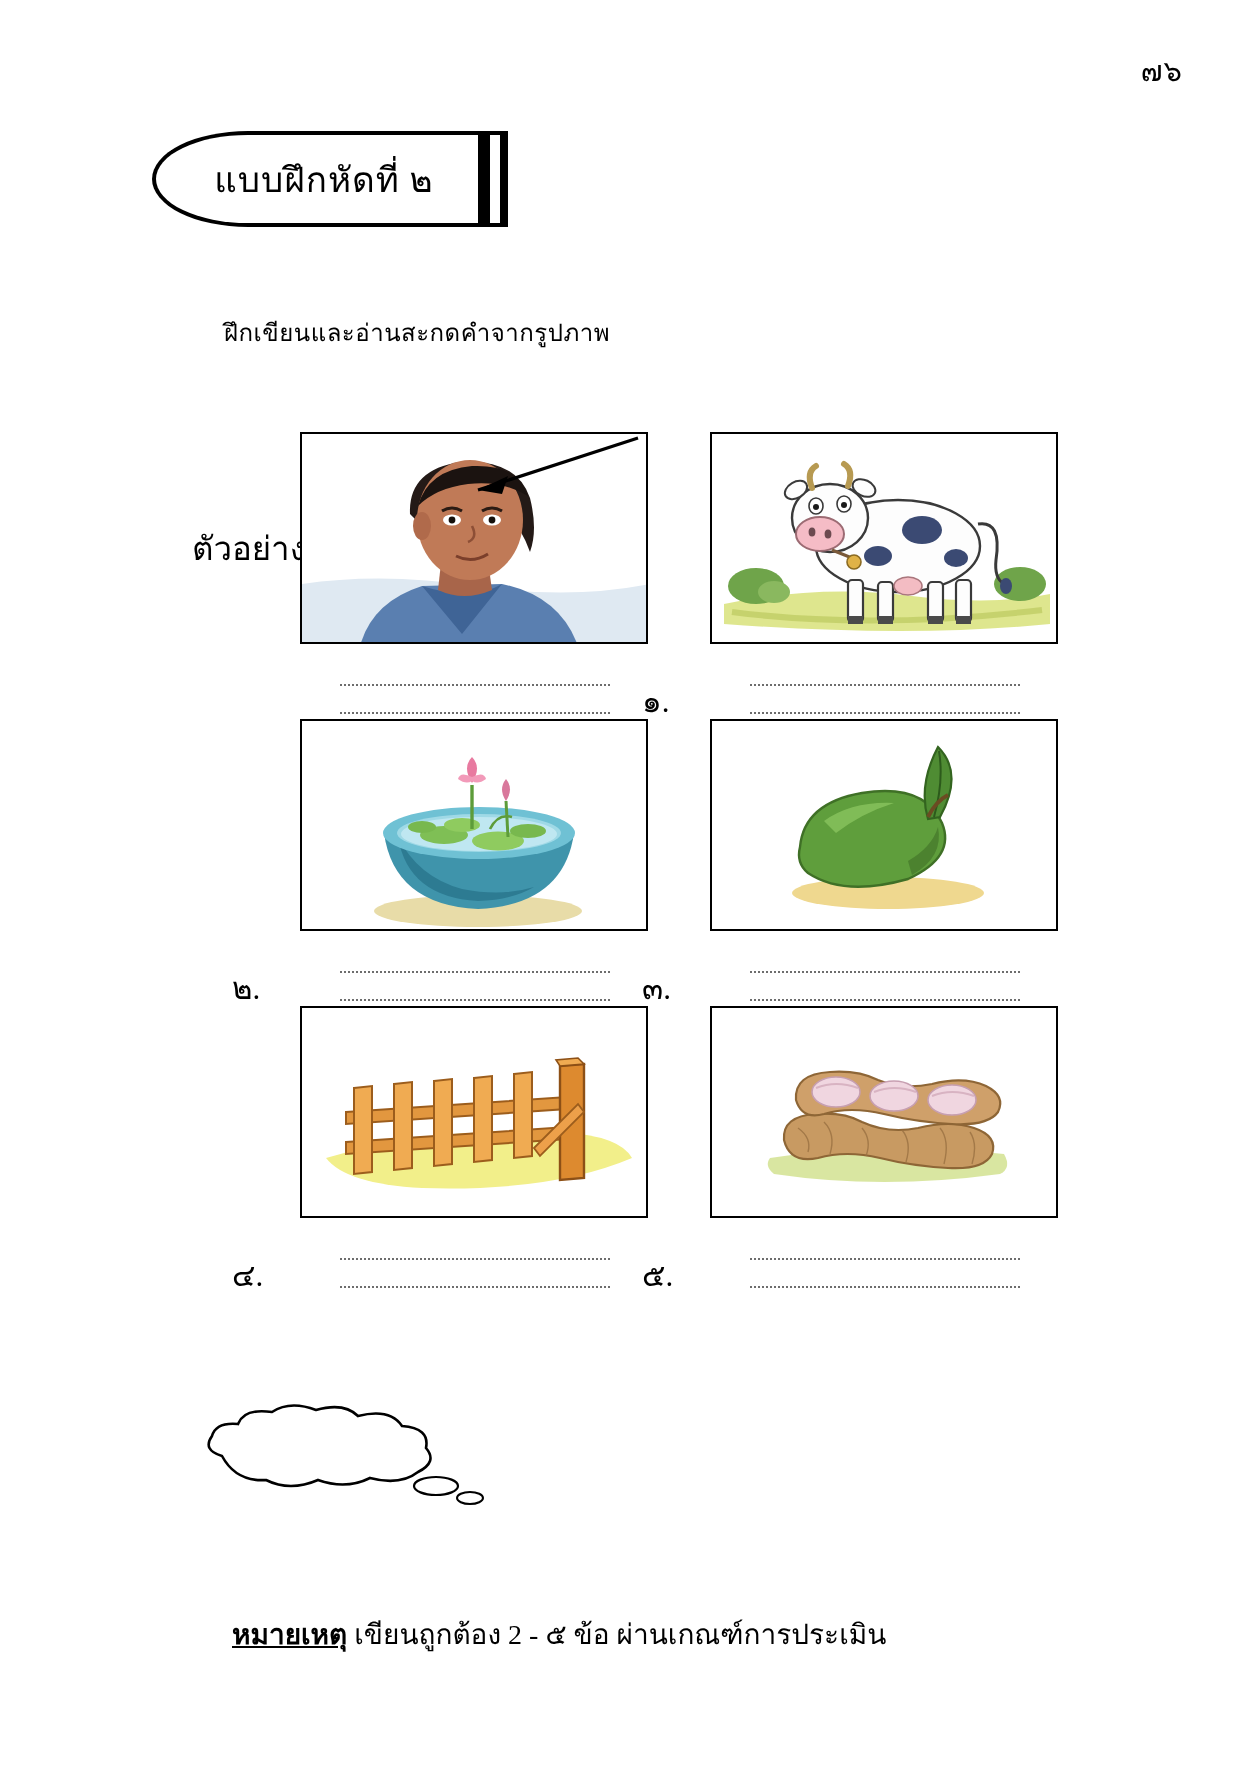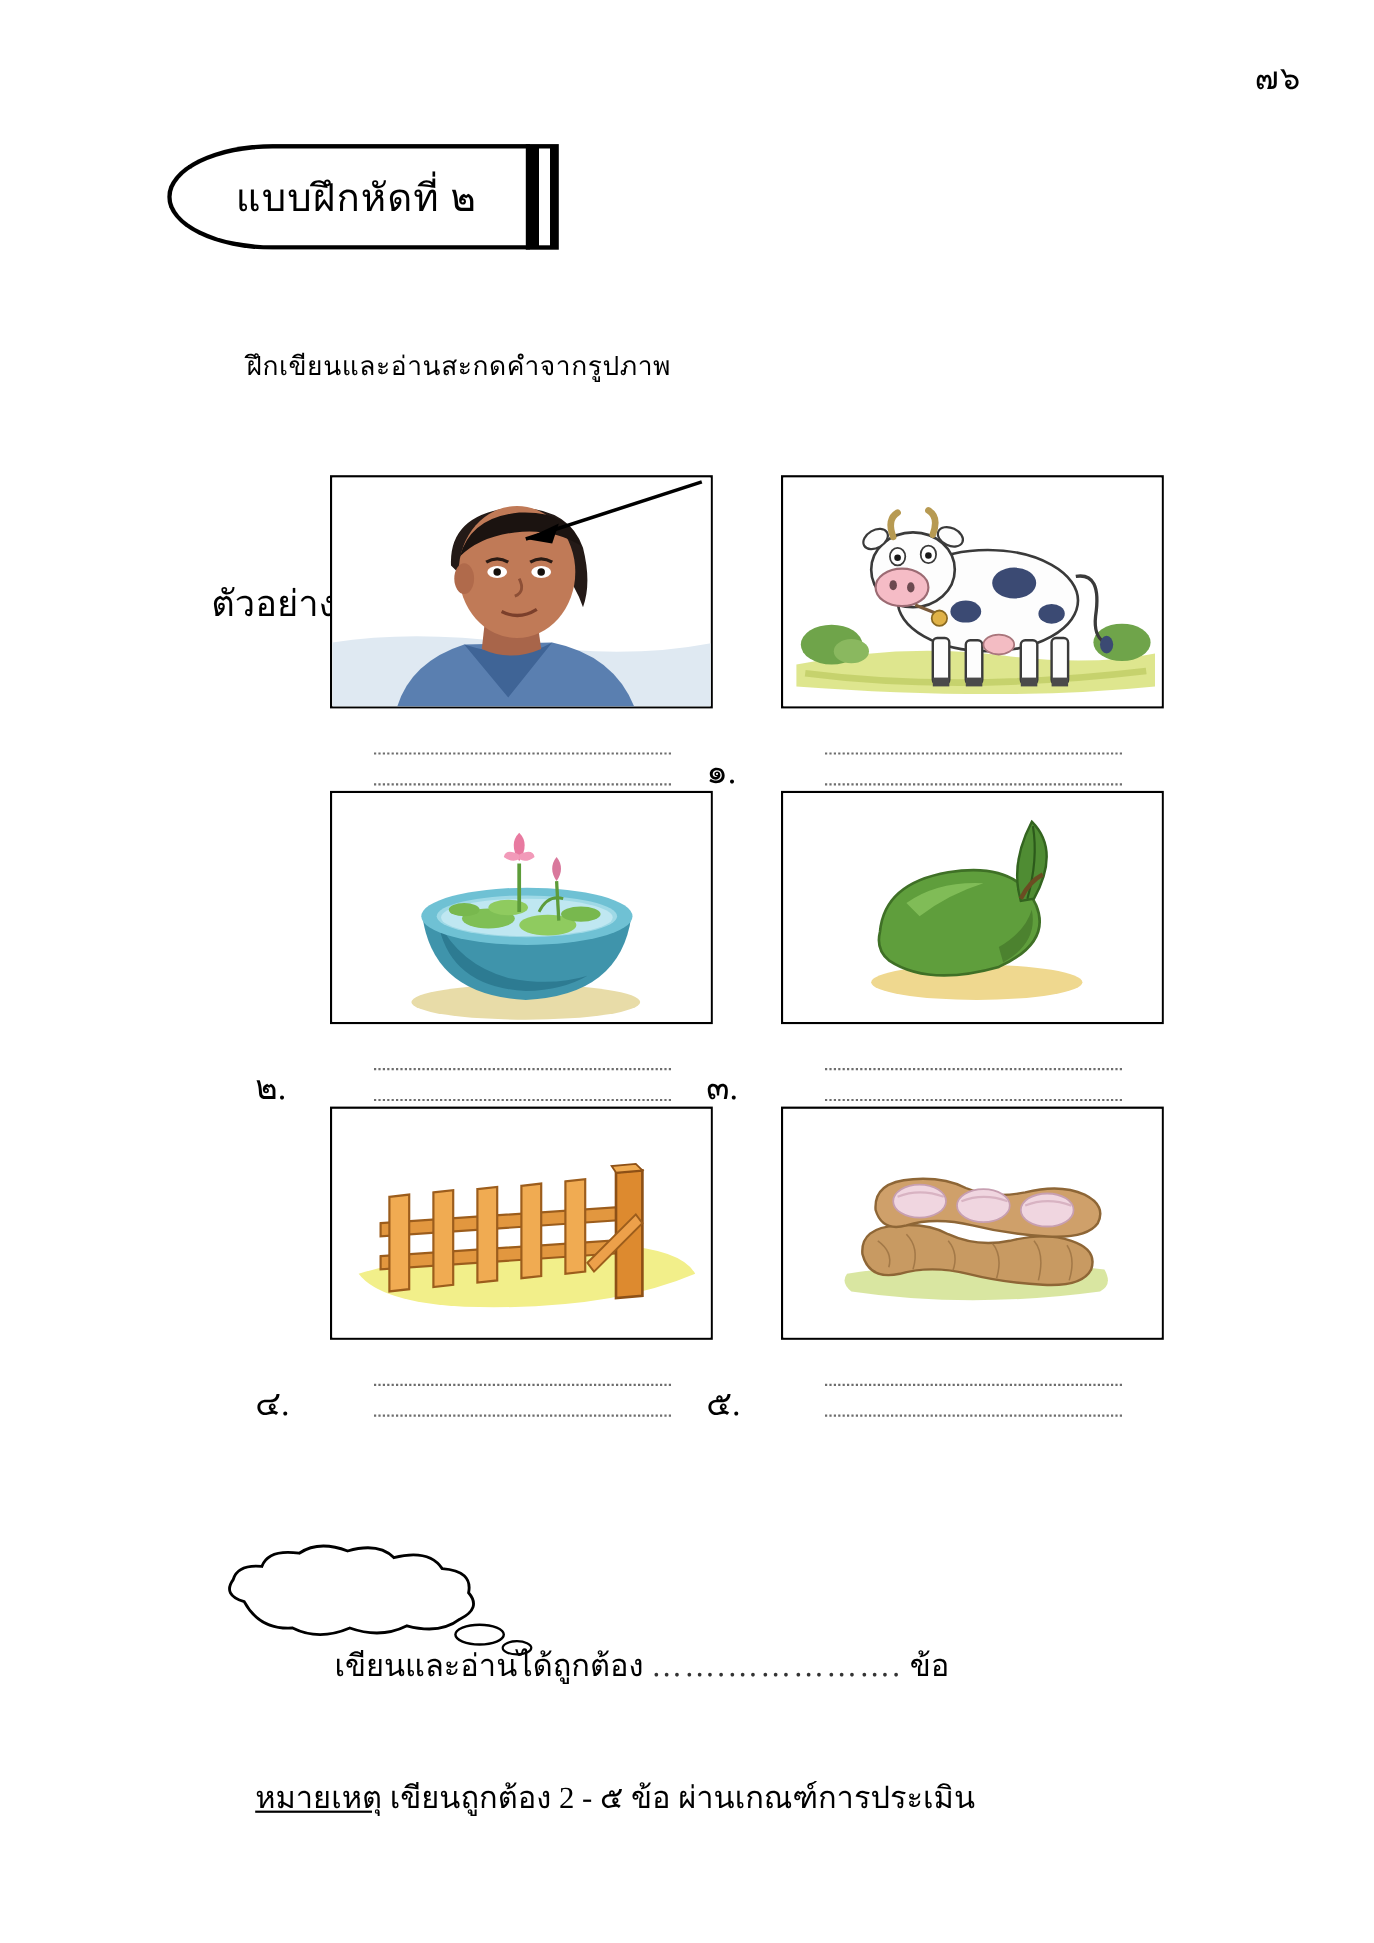--- a/index.html
+++ b/index.html
@@ -198,21 +198,21 @@
   .criteria-lines .dots { letter-spacing: 2px; color: #333; }
 
   .note {
     position: absolute;
     left: 232px;
     top: 1612px;
     font-size: 28px;
   }
   .note .nlabel {
     text-decoration: underline;
-    font-weight: normal;
+    font-weight: bold;
   }
 </style>
 </head>
 <body>
 
 <div class="page-number">๗๖</div>
 
 <div class="title-tab">
   <div class="cap"></div>
   <div class="bar-outer"></div>
@@ -477,23 +477,18 @@
 
 <div class="cloud-wrap">
   <svg viewBox="0 0 330 110" width="330" height="110">
     <path d="M36 56 Q16 50 26 36 Q30 22 52 24 Q58 8 86 12 Q104 0 130 10 Q158 2 172 16 Q204 8 216 26 Q244 28 240 48 Q252 62 232 72 Q214 86 184 78 Q160 90 132 80 Q104 92 80 80 Q50 82 36 56 Z" fill="#ffffff" stroke="#000" stroke-width="2.6"></path>
     <ellipse cx="250" cy="86" rx="22" ry="9" fill="#fff" stroke="#000" stroke-width="2.2"></ellipse>
     <ellipse cx="284" cy="98" rx="13" ry="6" fill="#fff" stroke="#000" stroke-width="2"></ellipse>
   </svg>
 </div>
 
 <div class="criteria-lines">
-  <div>
-    <span>เขียนและอ่านได้ถูกต้อง</span>
-    <span class="dots">…….…………….</span>
-    <span>ข้อ</span>
-  </div>
 </div>
 
 <div class="note">
   <span class="nlabel">หมายเหตุ</span>
   <span>เขียนถูกต้อง  2 - ๕  ข้อ   ผ่านเกณฑ์การประเมิน</span>
 </div>
 
 </body></html>

